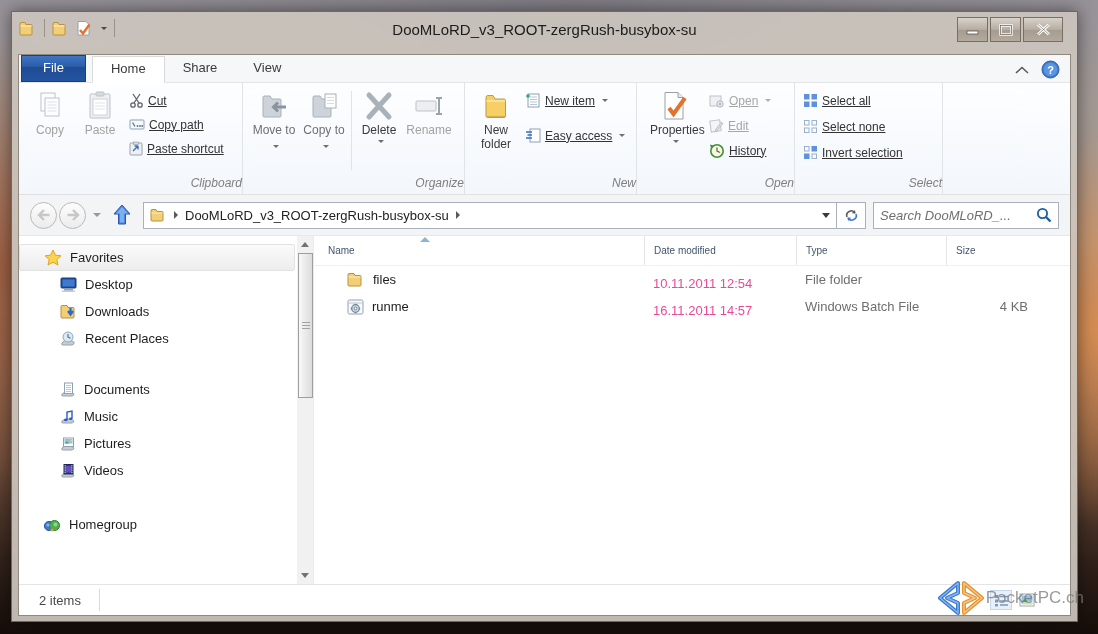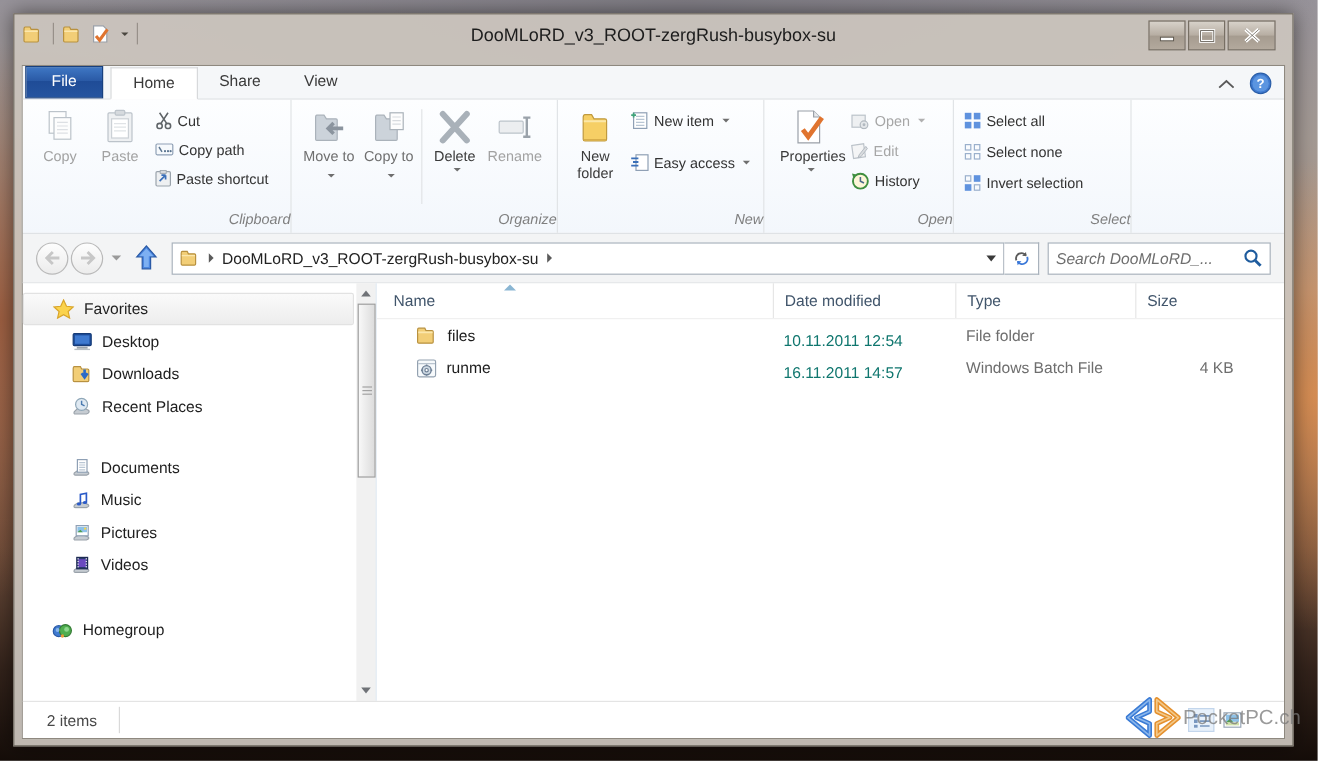--- a/index.html
+++ b/index.html
@@ -49,21 +49,21 @@
     display:flex; border-bottom:1px solid #dfe2e5; }
   .rgroup { display:flex; flex-direction:column; border-right:1px solid #e1e4e7; }
   .rg-body { flex:1; display:flex; padding:4px 6px 0; }
   .rg-label { height:20px; text-align:right; font-size:12px; color:#7f7f7f; padding-top:2px;font-style:italic; }
   .bigbtn { width:50px; display:flex; flex-direction:column; align-items:center;
     padding-top:3px; font-size:12px; text-align:center; color:#3a3a3a; }
   .bigbtn .lbl { line-height:1.15; margin-top:2px; width:48px; }
   .bigbtn.dis { color:#a2a2a2; }
   .smallcol { display:flex; flex-direction:column; justify-content:flex-start;
     padding-top:4px; gap:5px; margin-left:4px; }
-  .smallbtn { display:flex; align-items:center; gap:4px; font-size:12px; color:#333; height:19px; }
+  .smallbtn { display:flex; align-items:center; gap:4px; font-size:12px; color:#333; height:19px;text-decoration:underline; }
   .smallbtn.dis { color:#a6a6a6; }
   .dd { display:inline-block; width:0; height:0; border-top:3px solid #6e6e6e;
     border-left:3px solid transparent; border-right:3px solid transparent; margin-left:3px; }
   .dis .dd, .dd.dis { border-top-color:#b0b0b0; }
   .vline { width:1px; background:#e1e4e7; margin:4px 2px; }
 
   
   .addrrow { flex:0 0 41px; background:#f3f4f5; border-bottom:1px solid #e6e8ea;
     display:flex; align-items:center; padding:0 11px; gap:7px; }
   .navcircle { width:27px; height:27px; border-radius:50%; border:1px solid #b9b9b9;
@@ -104,32 +104,32 @@
   .tri-dn { width:0; height:0; border-top:5px solid #6f7277;
     border-left:4px solid transparent; border-right:4px solid transparent; }
   .sb-track { flex:1; width:100%; position:relative; }
   .sb-thumb { position:absolute; top:0; left:1px; width:15px; height:145px;
     border:1px solid #9e9e9e; background:linear-gradient(90deg,#f8f8f8,#dcdcdc);
     display:flex; flex-direction:column; align-items:center; justify-content:center; gap:2px; }
   .grip { width:8px; height:1px; background:#a3a3a3; }
 
   
   .filelist { flex:1; display:flex; flex-direction:column; position:relative; }
-  .lheader { display:flex; height:30px; align-items:center; font-size:13px; color:#41556b;
+  .lheader { display:flex; height:30px; align-items:center; font-size:10px; color:#41556b;
     border-bottom:1px solid #f0f0f0; position:relative; }
   .hcell { height:100%; display:flex; align-items:center; padding-left:14px; }
   .hcell + .hcell { border-left:1px solid #e6e6e6; padding-left:9px; }
   .h-name { width:330px; } .h-date { width:152px; } .h-type { width:150px; } .h-size { width:92px; }
   .sortarrow { position:absolute; left:106px; top:1px; width:0; height:0;
     border-bottom:5px solid #8ab6d3; border-left:5px solid transparent; border-right:5px solid transparent; }
   .frow { display:flex; height:27px; align-items:center; font-size:13px; }
   .frow:first-of-type { margin-top:10px; }
   .fcell { display:flex; align-items:center; }
   .c-name { width:330px; padding-left:33px; gap:8px; color:#1c1c1c; }
-  .c-date { width:152px; padding-left:9px; color:#0f766e;margin-top:8px; }
+  .c-date { width:152px; padding-left:9px; color:#ec4899;margin-top:8px; }
   .c-type { width:150px; padding-left:9px; color:#6e6e6e; }
   .c-size { width:92px; justify-content:flex-end; padding-right:10px; color:#6e6e6e; }
 
   
   .statusbar { flex:0 0 31px; border-top:1px solid #e4e4e4; display:flex; align-items:center;
     padding-left:20px; font-size:13px; color:#484848; position:relative; }
   .statussep { width:1px; height:22px; background:#d9d9d9; margin-left:18px; }
   .viewbtns { position:absolute; right:32px; top:5px; display:flex; gap:4px; }
   .viewbtn { width:22px; height:20px; display:flex; align-items:center; justify-content:center;
     border:1px solid transparent; }

